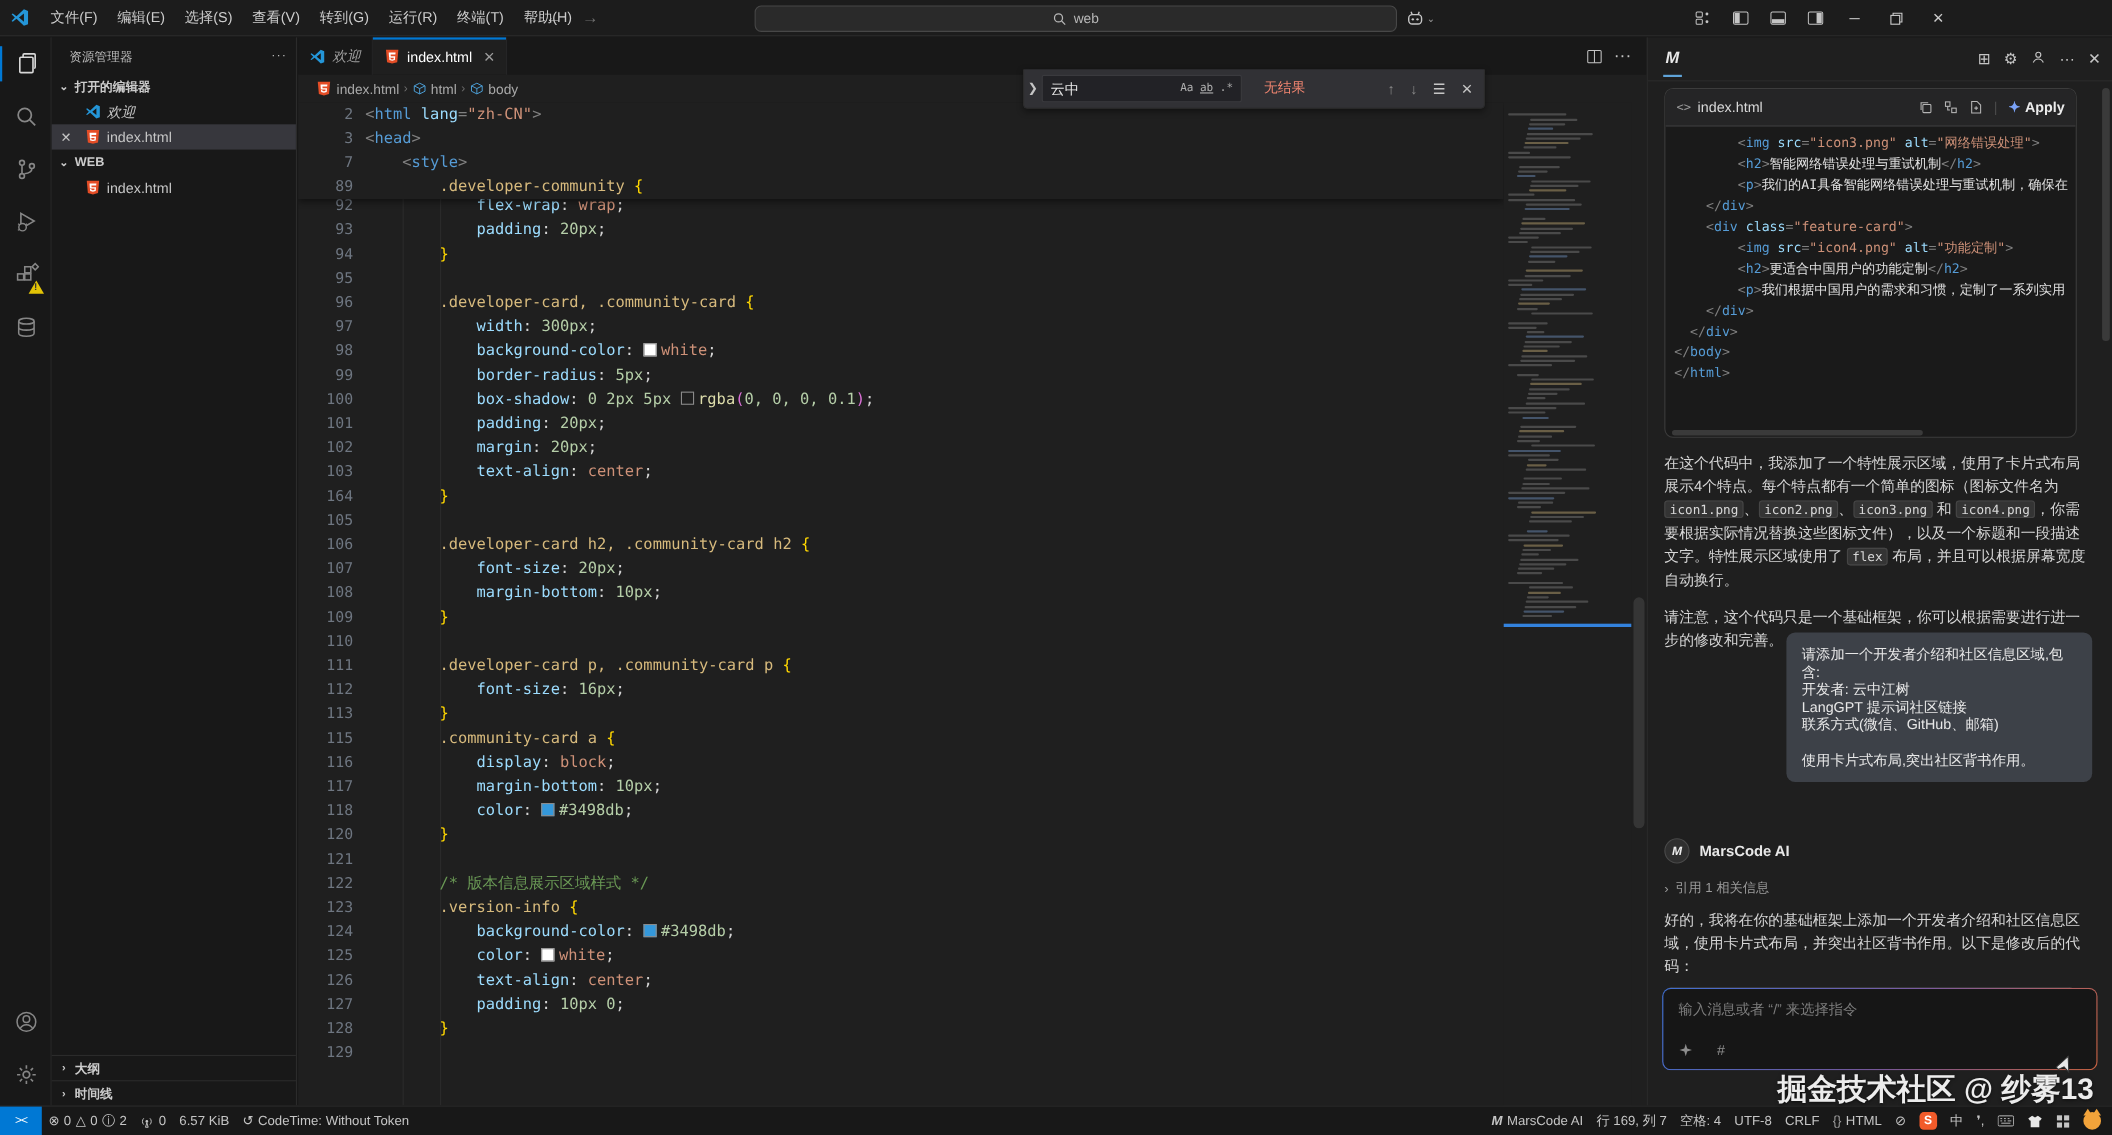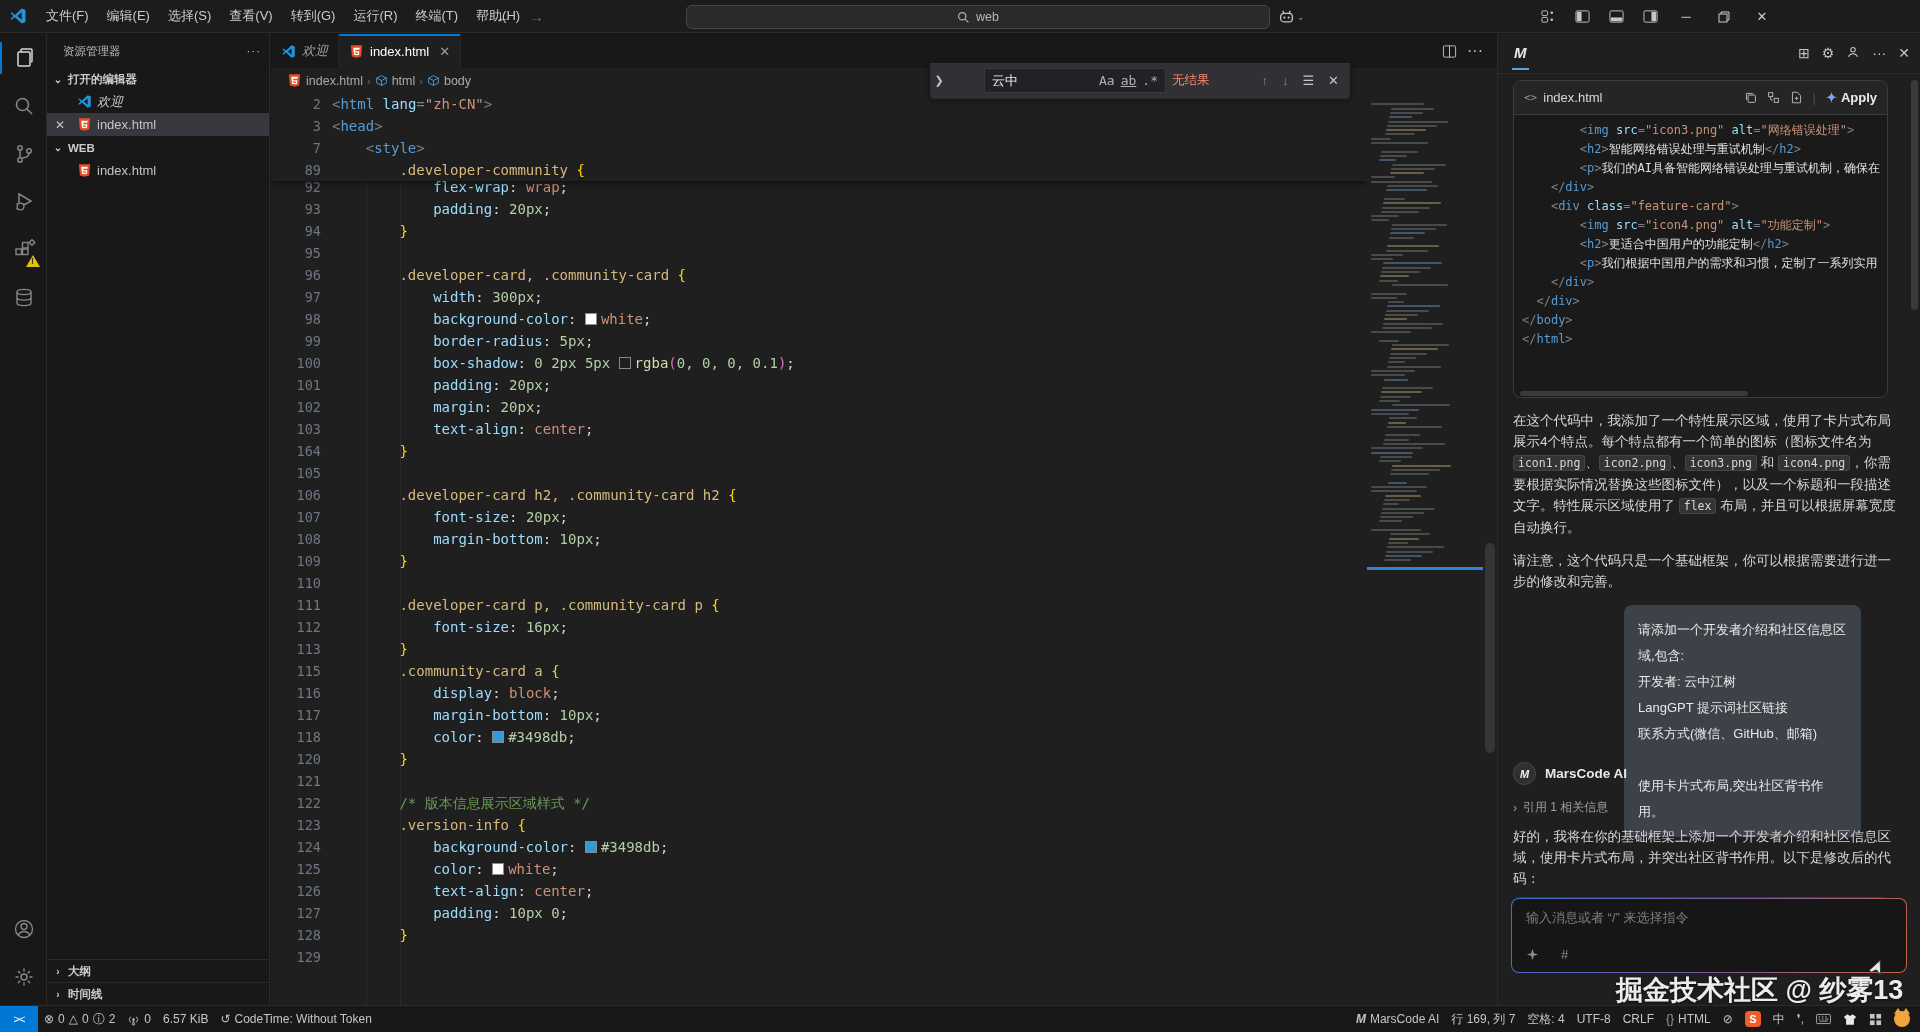--- a/index.html
+++ b/index.html
@@ -84,24 +84,24 @@
   #mm-blue-line { position:absolute; left:0; right:0; height:3px; background:#3794ff; opacity:.85; }
   #vscroll { position:absolute; right:0; top:59px; width:14px; bottom:0; }
   #vscroll .thumb { position:absolute; left:2px; width:10px; background:rgba(121,121,121,.25); border-radius:5px; }
 
   
   #find { position:absolute; left:659px; top:29px; width:420px; height:36px; background:#313135;
     border:1px solid #2b2b2b; border-top:none; border-radius:0 0 4px 4px; box-shadow:0 2px 6px rgba(0,0,0,.4);
     display:flex; align-items:center; z-index:9; font-size:13px; }
   #find .fchev { width:16px; text-align:center; color:#c5c5c5; font-size:11px; }
   #find-input { width:182px; height:25px; background:#222226; border:1px solid #3a3a3e; border-radius:2px;
-    display:flex; align-items:center; padding:0 4px 0 7px; color:#e8e8e8;margin-left:37px; }
+    display:flex; align-items:center; padding:0 4px 0 7px; color:#e8e8e8; }
   #find-input .q { flex:1; }
-  .find-opt { color:#b0b0b0; font-size:13px; padding:1px 3px; border-radius:3px; font-family:"DejaVu Sans Mono",monospace;}
-  #find-result { color:#f48771; margin-left:6px; font-size:12.5px; }
+  .find-opt { color:#b0b0b0; font-size:10px; padding:1px 3px; border-radius:3px; font-family:"DejaVu Sans Mono",monospace;}
+  #find-result { color:#f48771; margin-left:20px; font-size:12.5px; }
   #find .facts { margin-left:auto; display:flex; gap:14px; padding-right:10px; color:#c5c5c5; font-size:13px; }
   #find .facts .dim{color:#8a8a8a}
 
   
   #rightpanel { position:absolute; left:1497px; top:34px; width:423px; bottom:27px; background:#1f1f1f; border-left:1px solid #2b2b2b; }
   #rp-header { height:40px; border-bottom:1px solid #2b2b2b; display:flex; align-items:center; padding:0 10px 0 14px; }
   #rp-logo { font-style:italic; font-weight:800; font-size:15px; color:#e8e8e8; border-bottom:2px solid #5fa3d8; padding:7px 2px; }
   #rp-header .icons { margin-left:auto; display:flex; gap:12px; color:#c5c5c5; font-size:14px; }
   #rp-scrollbar { position:absolute; right:2px; top:46px; width:7px; height:230px; background:rgba(121,121,121,.3); border-radius:4px; }
 
@@ -117,22 +117,22 @@
   #cc-hscroll { position:absolute; left:0; bottom:0; height:8px; width:100%; }
   #cc-hscroll .thumb { position:absolute; left:6px; top:2px; width:228px; height:5px; background:rgba(121,121,121,.35); border-radius:3px; }
 
   .rp-para { position:absolute; left:15px; width:383px; font-size:13.5px; line-height:21px; color:#d6d6d6; }
   .chip { font-family:"DejaVu Sans Mono",monospace; font-size:11.5px; background:#343434; border:1px solid #454545;
     border-radius:3px; padding:0 4px; color:#d8d8d8; }
 
   #user-row { position:absolute; left:15px; top:512px; width:390px; text-align:right; font-size:13px; color:#d8d8d8; }
   #user-avatar { display:inline-block; width:22px; height:22px; border-radius:50%; vertical-align:-6px; margin-left:8px;
     background:radial-gradient(circle at 35% 35%, #fdf3f1 0 35%, #e8c8c4 55%, #b9908f 100%); border:1px solid #555; }
-  #user-bubble { position:absolute; left:126px; top:541px; width:237px; background:#3d4148; border-radius:8px;
-    padding:12px 14px; font-size:13px; line-height:26px; color:#e8e8e8;margin-top:30px; }
+  #user-bubble { position:absolute; left:126px; top:541px; width:278px; background:#3d4148; border-radius:8px;
+    padding:12px 14px; font-size:13px; line-height:16px; color:#e8e8e8; }
 
   #ai-row { position:absolute; left:15px; top:728px; display:flex; align-items:center; gap:9px; }
   #ai-avatar { width:23px; height:23px; border-radius:50%; background:#2f2f2f; border:1px solid #4a4a4a;
     display:flex; align-items:center; justify-content:center; font-style:italic; font-weight:800; font-size:11px; color:#eee; }
   #ai-name { font-weight:bold; font-size:13.5px; color:#e8e8e8; }
   #ai-ref { position:absolute; left:15px; top:765px; font-size:12px; color:#9d9d9d; display:flex; gap:6px; align-items:center; }
   #collapsed-card { position:absolute; left:15px; top:863px; width:375px; height:13px; border:1px solid #3c3c3c;
     border-bottom:none; border-radius:8px 8px 0 0; background:#232323; }
 
   #chat-input { position:absolute; left:13px; bottom:32px; width:396px; height:75px; border-radius:8px;

